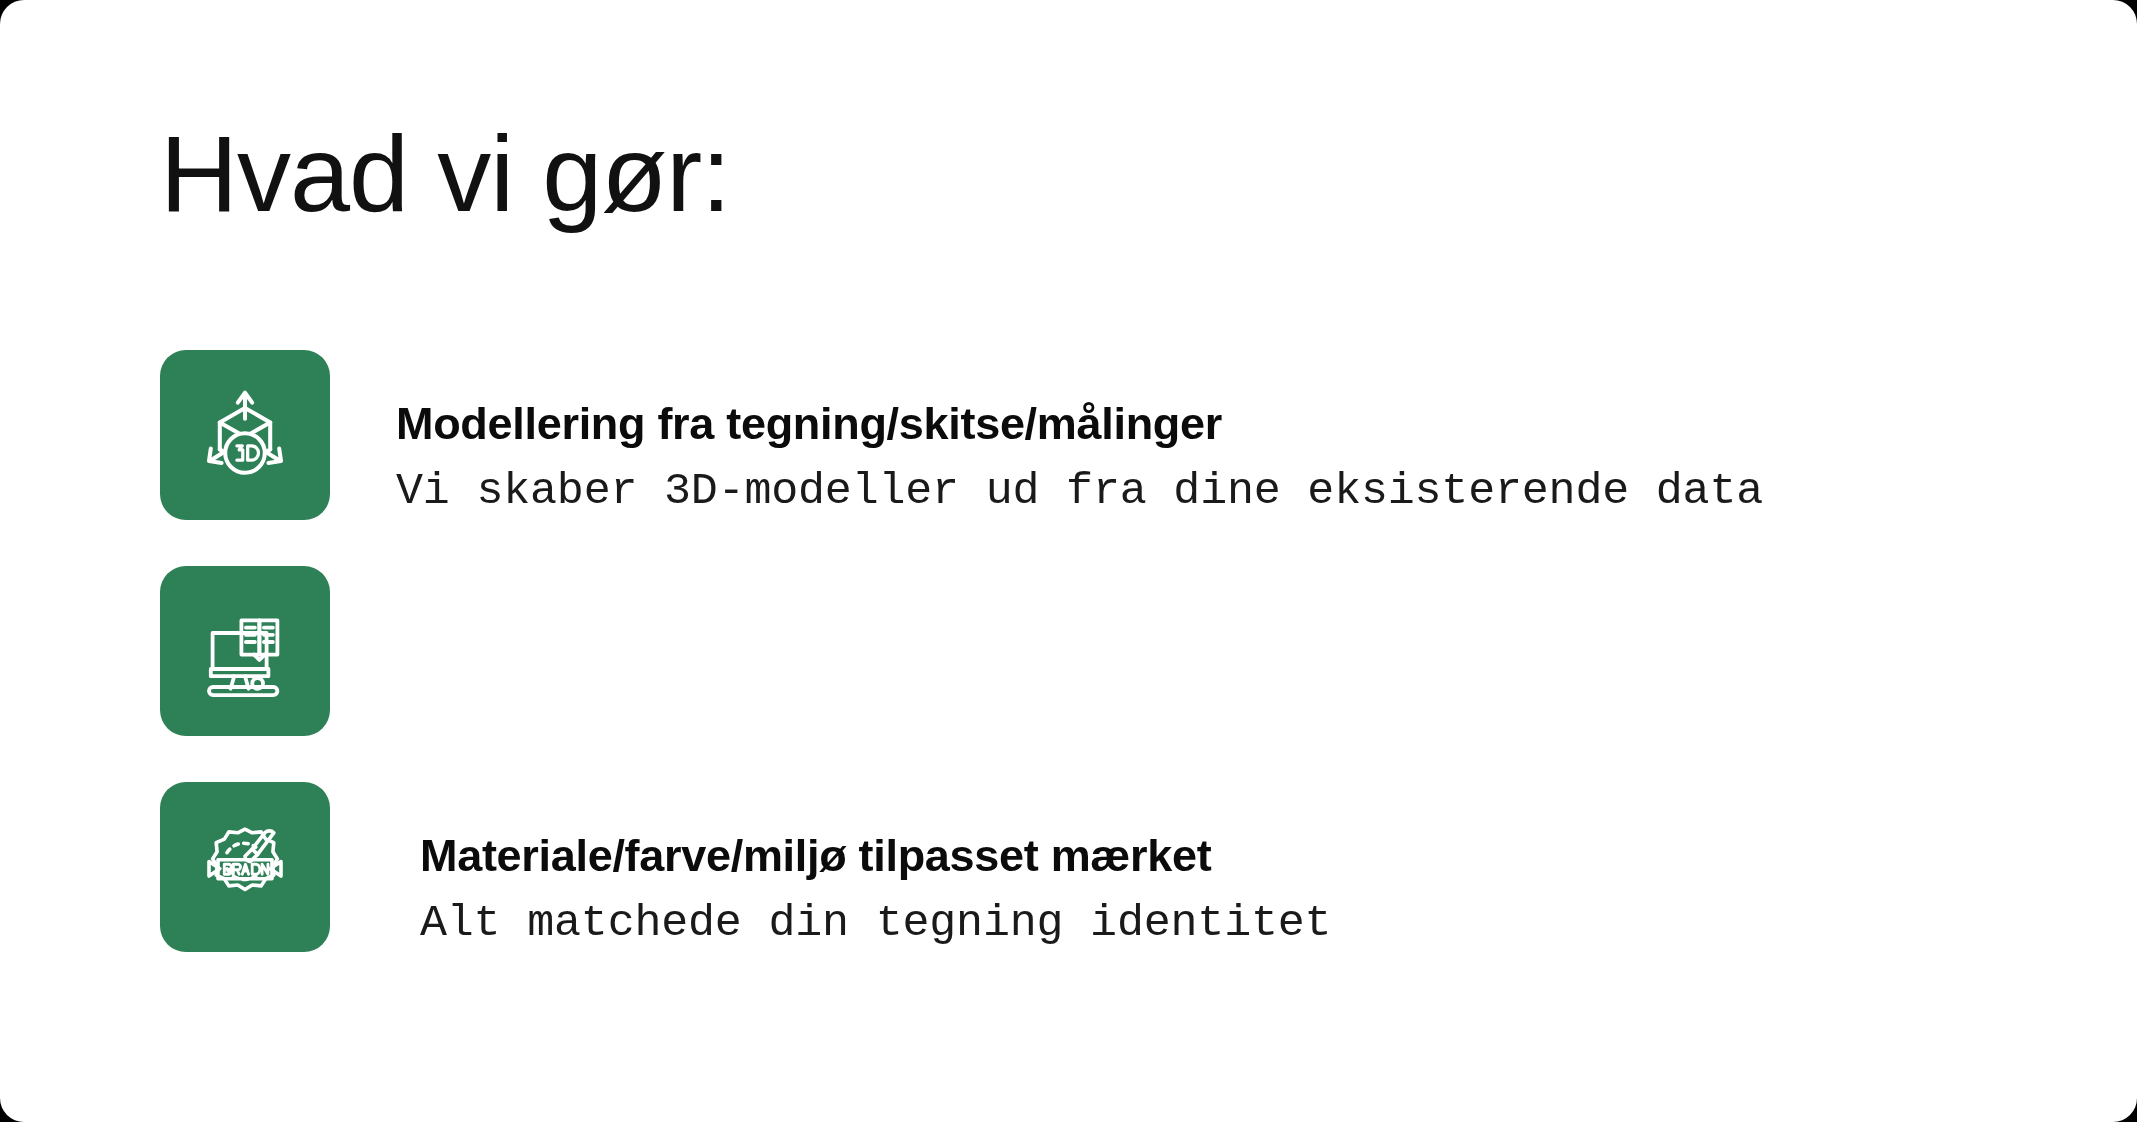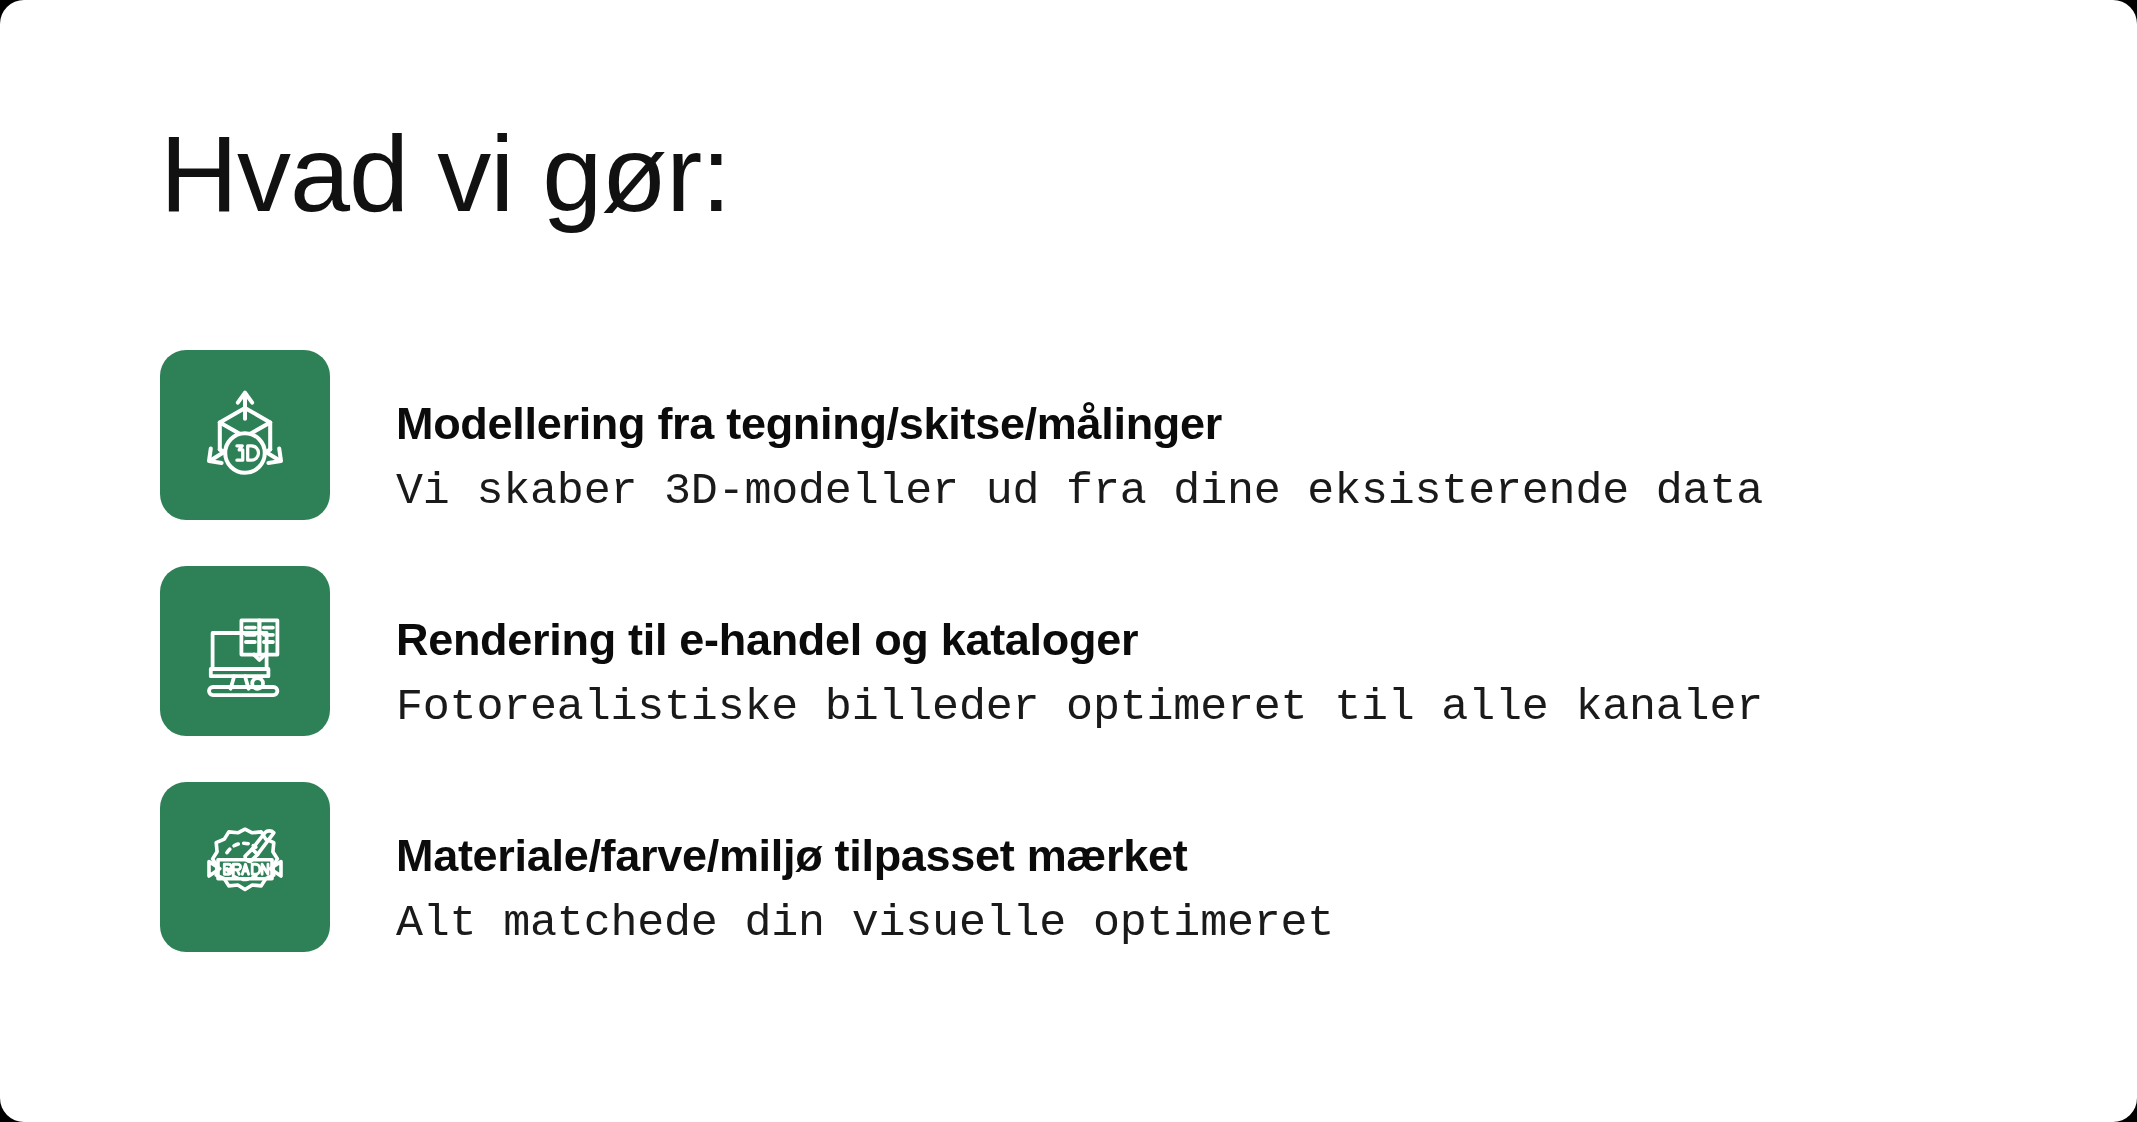--- a/index.html
+++ b/index.html
@@ -40,21 +40,21 @@
     left:160px;
     top:350px;
     width:1850px;
   }
 
   .feature-row {
     display:flex;
     align-items:flex-end;
     margin-bottom:46px;
   }
-  .feature-row:last-child { margin-bottom:0; }
+  .feature-row:last-child { margin-bottom:0;gap:24px; }
 
   .feature-icon {
     flex:0 0 auto;
     width:170px;
     height:170px;
     border-radius:26px;
     background:#2E8157;
     display:flex;
     align-items:center;
     justify-content:center;
@@ -149,24 +149,20 @@
 
           <path d="M76 26 L76 64 L96 64 L96 26 Z"></path>
 
           <path d="M70 64 L76 70 L82 64"></path>
 
           <path d="M61 34 L71 34 M61 42 L71 42 M61 50 L71 50"></path>
 
           <path d="M81 34 L91 34 M81 42 L91 42 M81 50 L91 50"></path>
         </svg>
       </div>
-      <div class="feature-text">
-        <div class="feature-heading">Rendering til e-handel og kataloger</div>
-        <div class="feature-sub">Fotorealistiske billeder optimeret til alle kanaler</div>
-      </div>
     </div>
 
     <div class="feature-row">
       <div class="feature-icon">
         <svg width="108" height="108" viewBox="0 0 120 120" fill="none" stroke="#FFFFFF" stroke-width="4" stroke-linecap="round" stroke-linejoin="round">
 
           <path d="M60 18
                    L68 22 L78 21 L83 29 L92 33 L91 43 L96 51 L91 59 L92 69 L83 73
                    L78 81 L68 80 L60 85 L52 80 L42 81 L37 73 L28 69 L29 59 L24 51
                    L29 43 L28 33 L37 29 L42 21 L52 22 Z"></path>
@@ -186,18 +182,18 @@
             <path d="M79 68 L79 57 L85.5 68 L85.5 57"></path>
           </g>
 
           <path d="M92 22 A7 7 0 0 0 82 22 L68 40 L74 46 Z"></path>
 
           <path d="M68 40 L60 48 A6 6 0 0 0 66 54 L74 46 Z"></path>
         </svg>
       </div>
       <div class="feature-text">
         <div class="feature-heading">Materiale/farve/miljø tilpasset mærket</div>
-        <div class="feature-sub">Alt matchede din visuelle optimeret</div>
+        <div class="feature-sub">Alt matchede din tegning identitet</div>
       </div>
     </div>
 
   </div>
 </div>
 
 </body></html>

